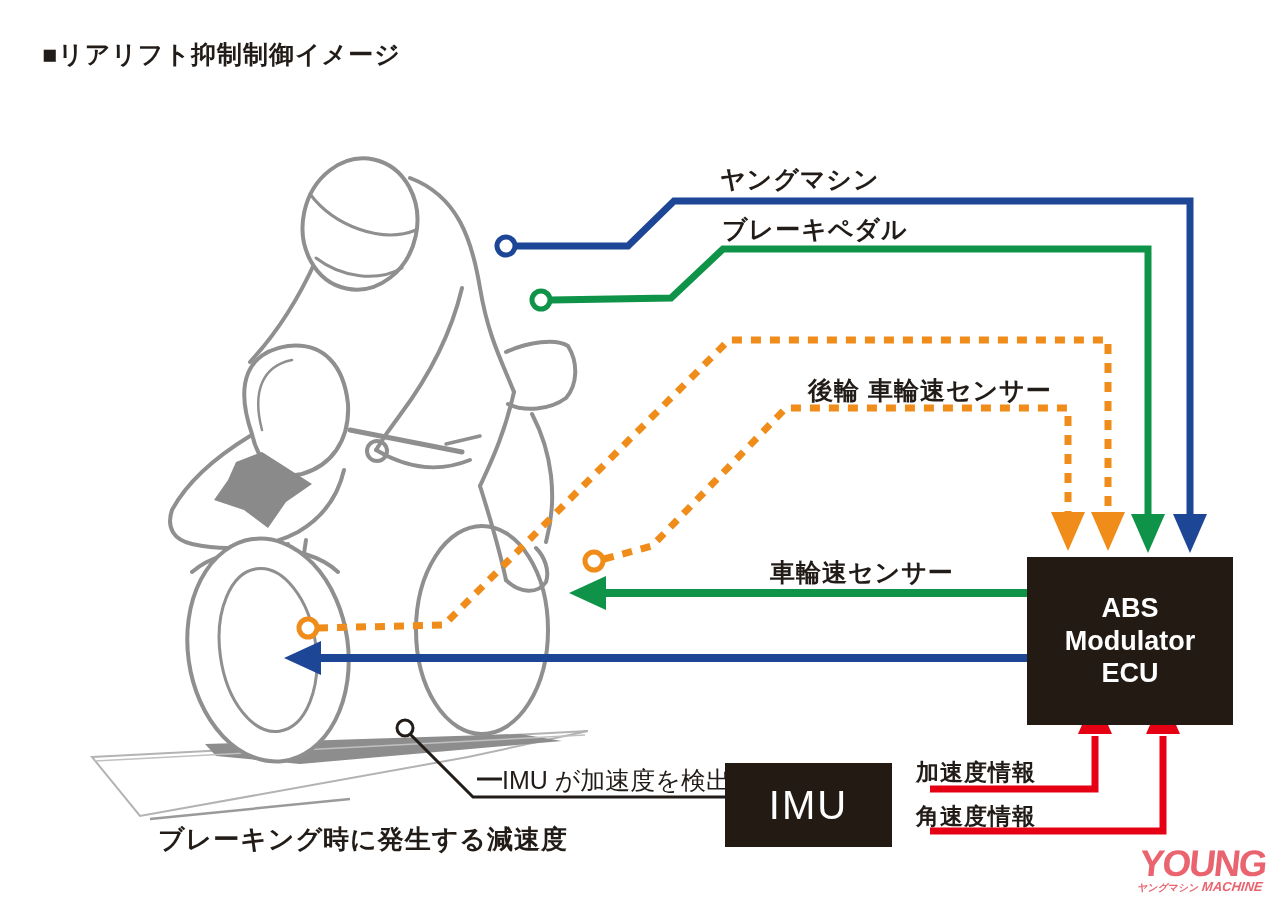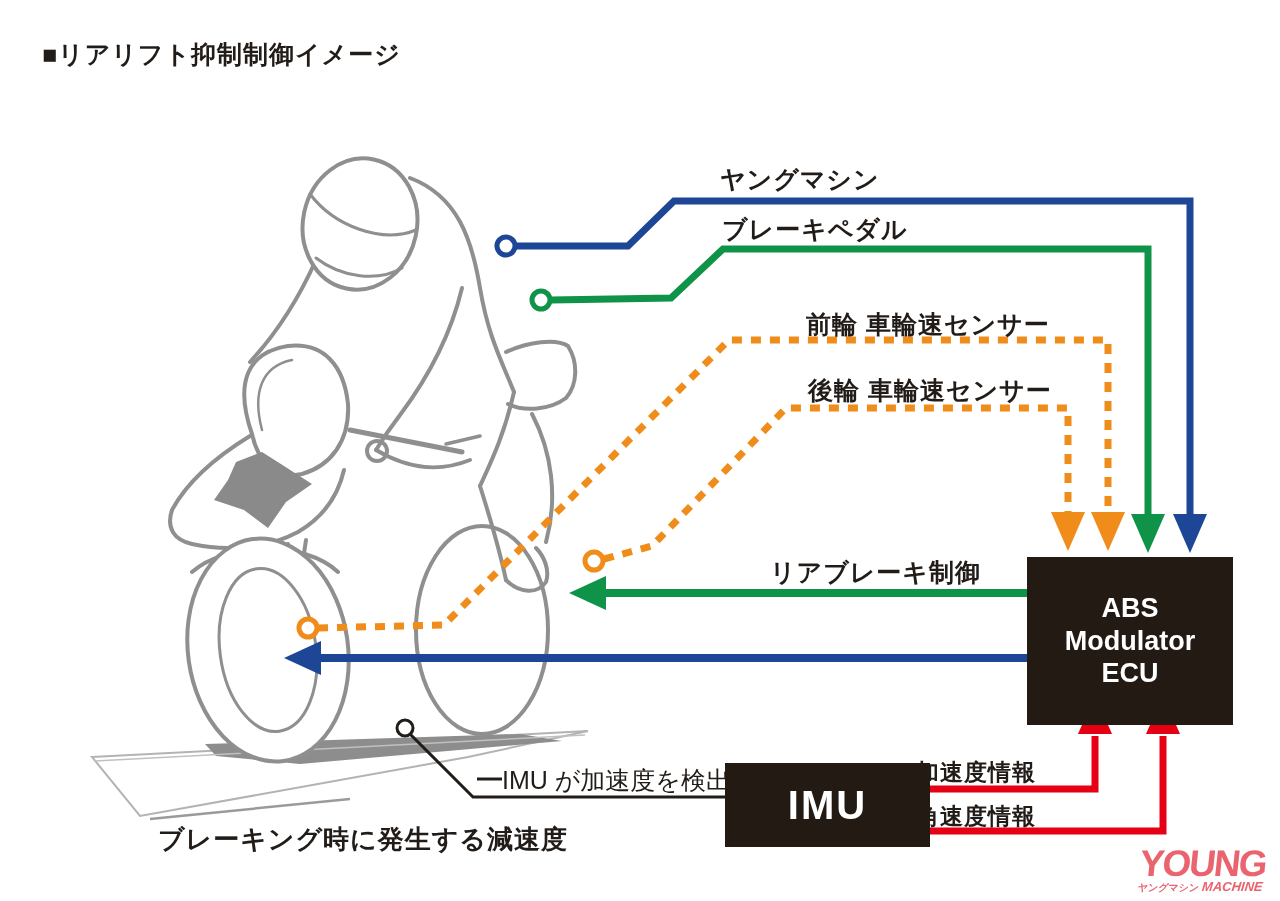--- a/index.html
+++ b/index.html
@@ -15,21 +15,21 @@
   }
   .title{
     position:absolute;left:42px;top:38px;font-size:25px;font-weight:700;color:#221c18;
     letter-spacing:1px;white-space:nowrap;
   }
   .blackbox{
     position:absolute;background:#241a14;color:#ffffff;display:flex;flex-direction:column;
     align-items:center;justify-content:center;text-align:center;
   }
   .abs-box{left:1027px;top:557px;width:206px;height:168px;font-size:27px;font-weight:700;line-height:1.2;}
-  .imu-box{left:725px;top:763px;width:205px;height:84px;font-size:40px;font-weight:700;letter-spacing:2px;}
+  .imu-box{left:725px;top:763px;width:167px;height:84px;font-size:40px;font-weight:400;letter-spacing:2px;}
   .logo{
     position:absolute;left:1136px;top:846px;width:132px;text-align:center;color:#ea6470;
     transform:skewX(-6deg);
   }
   .logo .young{font-size:37px;font-weight:900;letter-spacing:-2px;line-height:0.95;}
   .logo .sub{font-size:10px;font-weight:700;letter-spacing:0px;margin-top:-2px;}
   .logo .sub .machine{font-size:13px;font-weight:900;font-style:italic;}
 </style>
 </head>
 <body>
@@ -138,23 +138,22 @@
       <circle cx="405" cy="728" r="8" fill="#ffffff" stroke-width="3"></circle>
       <path d="M410,734 L473,797 L725,797" stroke-width="3"></path>
       <path d="M477,779 L502,779" stroke-width="3"></path>
     </g>
   </svg>
 
   <div class="title">■リアリフト抑制制御イメージ</div>
 
   <div class="lbl" style="left:720px;top:163px;font-size:25px;">ヤングマシン</div>
   <div class="lbl" style="left:722px;top:213px;font-size:25px;">ブレーキペダル</div>
-  <div class="lbl" style="left:806px;top:308px;font-size:25px;">前輪 車輪速センサー</div>
   <div class="lbl" style="left:808px;top:374px;font-size:25px;text-align:right;">後輪 車輪速センサー</div>
-  <div class="lbl" style="left:770px;top:556px;font-size:25px;">リアブレーキ制御</div>
+  <div class="lbl" style="left:770px;top:556px;font-size:25px;">車輪速センサー</div>
   <div class="lbl" style="left:916px;top:757px;font-size:23px;">加速度情報</div>
   <div class="lbl" style="left:916px;top:801px;font-size:23px;">角速度情報</div>
   <div class="lbl" style="left:502px;top:764px;font-size:25px;font-weight:500;letter-spacing:0;">IMU が加速度を検出</div>
   <div class="lbl" style="left:158px;top:822px;font-size:26px;font-weight:600;">ブレーキング時に発生する減速度</div>
 
   <div class="blackbox abs-box">
     <div>ABS</div>
     <div>Modulator</div>
     <div>ECU</div>
   </div>

